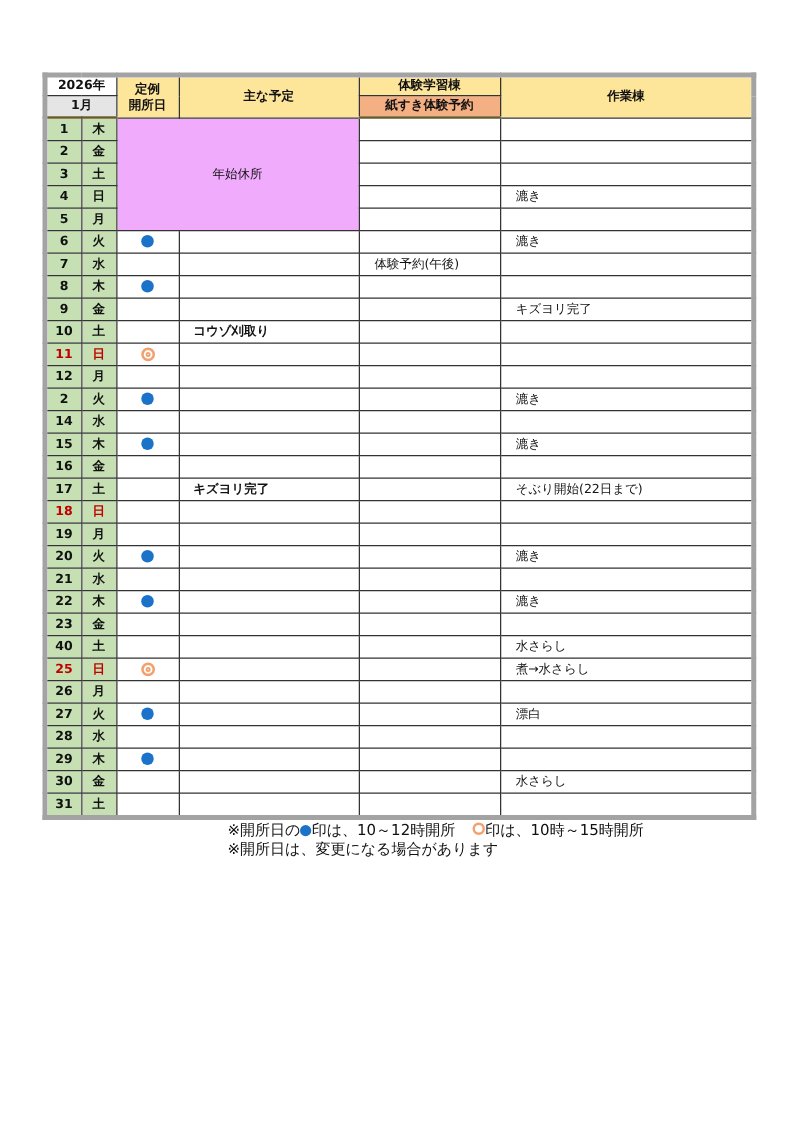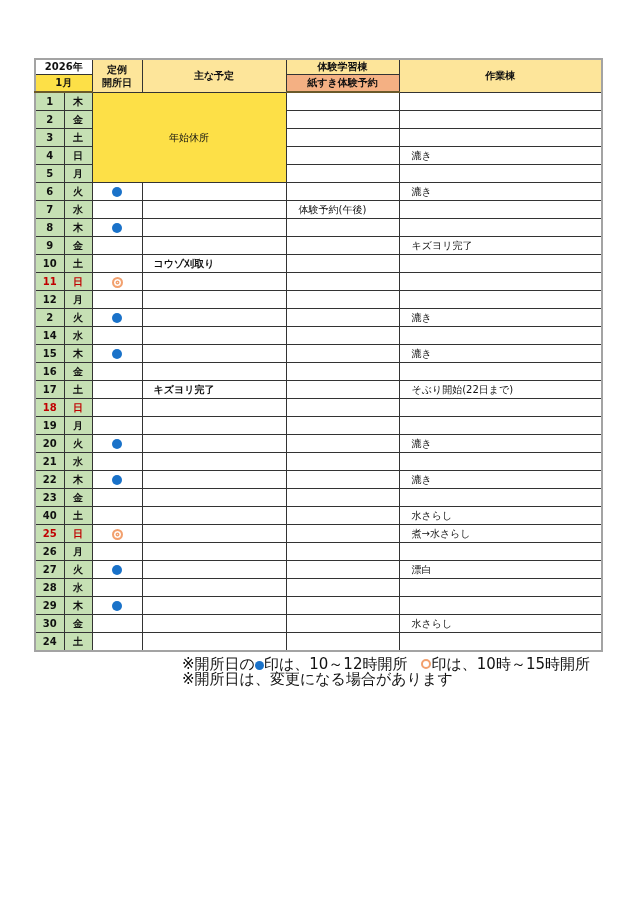--- a/index.html
+++ b/index.html
@@ -1,56 +1,56 @@
 <!DOCTYPE html>
 <html><head>
 <meta charset="utf-8">
 <style>
   html, body { margin: 0; padding: 0; background: #ffffff; }
   body { width: 636px; height: 900px; position: relative; overflow: hidden;
          font-family: "DejaVu Sans", "Liberation Sans", sans-serif; color: #111; }
   .sheet { position: absolute; left: 34px; top: 58px; width: 567px; }
   table.cal { border-collapse: collapse; table-layout: fixed; width: 567px;
-              border: 2px solid #a3a3a3; }
+              border: 4px solid #a3a3a3; }
   table.cal td { border: 1px solid #333; padding: 0; height: 17px;
                  font-size: 10px; line-height: 17px; overflow: hidden; white-space: nowrap; }
   col.c-date { width: 29px; }
   col.c-dow  { width: 28px; }
   col.c-open { width: 50px; }
   col.c-main { width: 144px; }
   col.c-taik { width: 113px; }
   col.c-sagy { width: 203px; }
 
   .hdr-year { background: #fff; text-align: center; font-weight: bold; font-size: 11px;
               height: 14px !important; line-height: 14px !important; }
-  .hdr-month { background: #fde047; text-align: center; font-weight: bold; font-size: 14px;
+  .hdr-month { background: #e5e5e5; text-align: center; font-weight: bold; font-size: 14px;
                height: 16px !important; line-height: 16px !important; }
   .hdr-yellow { background: #fde59a; text-align: center; font-weight: bold; font-size: 10px;
                 line-height: 13px !important; white-space: normal !important; }
   .hdr-taiken { height: 14px !important; line-height: 14px !important; }
   .hdr-orange { background: #f4b083; text-align: center; font-weight: bold; font-size: 9px;
                 height: 16px !important; line-height: 16px !important; margin-left: 40px; }
   tr.hdr-bottom td { border-bottom: 2px solid #6b5a2a; }
 
   td.date { background: #c6e0b4; text-align: center; font-weight: bold; font-size: 10px; }
   td.dow  { background: #c6e0b4; text-align: center; font-weight: bold; font-size: 11px; }
   td.sun  { color: #c00000; }
   td.open { text-align: center; }
   td.main { font-weight: bold; padding-left: 11px !important; }
   td.taik { font-size: 9px; padding-left: 12px !important; }
   td.sagy { padding-left: 12px !important; }
-  td.closed { text-align: center; font-size: 17px; background: #fde047; vertical-align: middle; }
+  td.closed { text-align: center; font-size: 17px; background: #f0abfc; vertical-align: middle; }
 
   .dot { display: inline-block; width: 10px; height: 10px; border-radius: 50%;
          background: #1a72c9; vertical-align: middle; }
   .ring { display: inline-block; width: 7px; height: 7px; border-radius: 50%;
           border: 2px solid #f2a06e; background: #fff; vertical-align: middle;
           box-shadow: inset 0 0 0 1.5px #fff, inset 0 0 0 3px #f2a06e; }
 
-  .notes { position: absolute; left: 182px; top: 657px; font-size: 15px; line-height: 15px; color: #111; }
+  .notes { position: absolute; left: 182px; top: 657px; font-size: 12px; line-height: 15px; color: #111; }
   .notes .note-dot { display: inline-block; width: 9px; height: 9px; border-radius: 50%;
                      background: #1a72c9; vertical-align: -1px; }
   .notes .note-ring { display: inline-block; width: 6px; height: 6px; border-radius: 50%;
                       border: 2px solid #f2a06e; vertical-align: 0px; margin-left: 14px; }
 </style>
 </head>
 <body>
 
 <div class="sheet">
   <table class="cal">
@@ -302,21 +302,21 @@
         </tr>
         <tr>
           <td class="date">30</td>
           <td class="dow">金</td>
           <td class="open"></td>
           <td class="main"></td>
           <td class="taik"></td>
           <td class="sagy">水さらし</td>
         </tr>
         <tr>
-          <td class="date">24</td>
+          <td class="date">31</td>
           <td class="dow">土</td>
           <td class="open"></td>
           <td class="main"></td>
           <td class="taik"></td>
           <td class="sagy"></td>
         </tr>
       </tbody>
   </table>
 </div>
 

